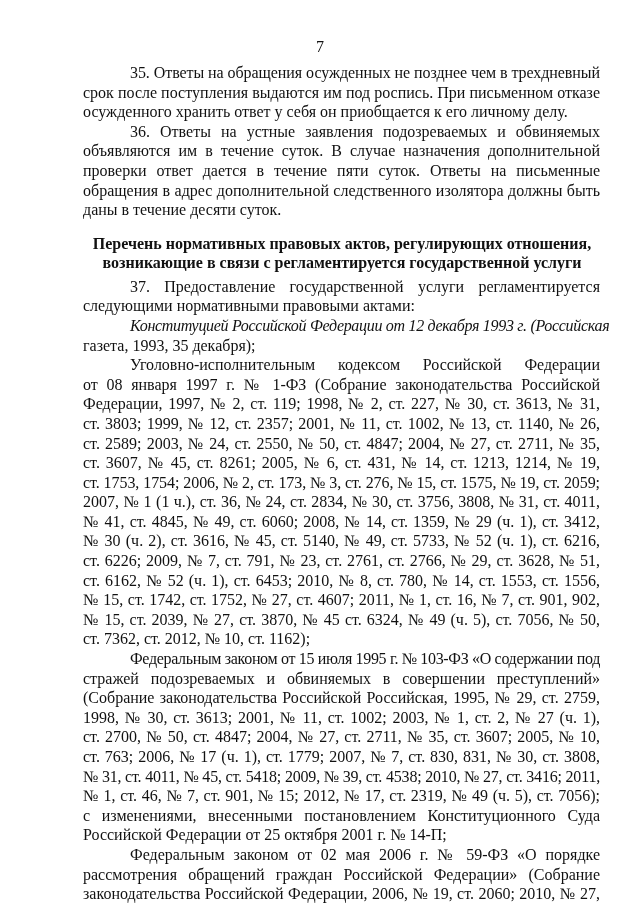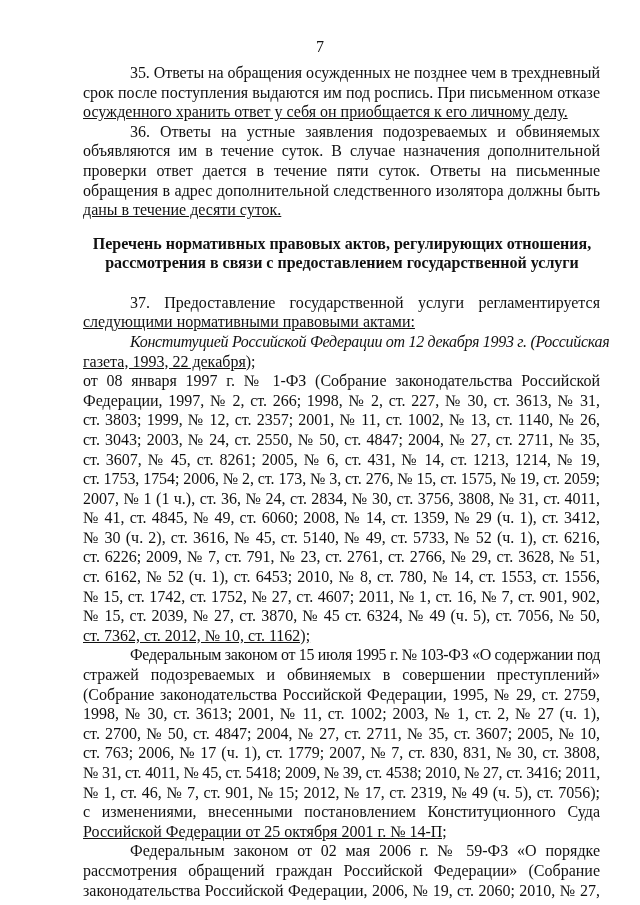--- a/index.html
+++ b/index.html
@@ -1,23 +1,23 @@
 <!DOCTYPE html>
 <html><head>
   <meta charset="utf-8">
   <style>
     html, body { margin: 0; padding: 0; background: #ffffff; }
     body { width: 640px; height: 905px; position: relative; overflow: hidden;
            font-family: "Liberation Serif", "DejaVu Serif", serif; color: #111; }
     .page-num { position: absolute; top: 38px; left: 0; width: 640px; text-align: center; font-size: 16px; }
     .content { position: absolute; left: 83px; top: 63px; width: 517px; font-size: 16px; line-height: 19.6px; }
     .line { display: block; text-align: justify; text-align-last: justify; white-space: nowrap; height: 19.6px; overflow: visible; }
-    .line.last { text-align-last: left; text-decoration: underline; }
+    .line.last { text-align-last: left; }
     .line.indent { padding-left: 47px; }
-    .heading { font-weight: bold; text-align: center; font-size: 16px; line-height: 19.5px; margin: 14px 0 20px -6px; width: 530px; }
+    .heading { font-weight: bold; text-align: center; font-size: 16px; line-height: 19.5px; margin: 14px 0 4px -6px; width: 530px; }
     .heading span { display: block; white-space: nowrap; }
   </style>
 </head>
 <body>
 
 <div class="page-num">7</div>
 
 <div class="content">
   <div>
     <span class="line indent" style="letter-spacing: -0.0669643px;">35. Ответы на обращения осужденных не позднее чем в трехдневный</span>
@@ -27,51 +27,52 @@
   <div>
     <span class="line indent">36. Ответы на устные заявления подозреваемых и обвиняемых</span>
     <span class="line">объявляются им в течение суток. В случае назначения дополнительной</span>
     <span class="line">проверки ответ дается в течение пяти суток. Ответы на письменные</span>
     <span class="line">обращения в адрес дополнительной следственного изолятора должны быть</span>
     <span class="line last">даны в течение десяти суток.</span>
   </div>
 
   <div class="heading">
     <span>Перечень нормативных правовых актов, регулирующих отношения,</span>
-    <span>рассмотрения в связи с предоставлением государственной услуги</span>
+    <span>возникающие в связи с регламентируется государственной услуги</span>
   </div>
 
   <div>
     <span class="line indent">37. Предоставление государственной услуги регламентируется</span>
     <span class="line last">следующими нормативными правовыми актами:</span>
   </div>
   <div>
     <span class="line indent" style="letter-spacing: -0.308069px; font-style: italic;">Конституцией Российской Федерации от 12 декабря 1993 г. (Российская</span>
-    <span class="line last">газета, 1993, 22 декабря);</span>
+    <span class="line last">газета, 1993, 35 декабря);</span>
   </div>
   <div>
+    <span class="line indent">Уголовно-исполнительным кодексом Российской Федерации</span>
     <span class="line">от 08 января 1997 г. № 1-ФЗ (Собрание законодательства Российской</span>
-    <span class="line">Федерации, 1997, № 2, ст. 266; 1998, № 2, ст. 227, № 30, ст. 3613, № 31,</span>
+    <span class="line">Федерации, 1997, № 2, ст. 119; 1998, № 2, ст. 227, № 30, ст. 3613, № 31,</span>
     <span class="line">ст. 3803; 1999, № 12, ст. 2357; 2001, № 11, ст. 1002, № 13, ст. 1140, № 26,</span>
-    <span class="line">ст. 3043; 2003, № 24, ст. 2550, № 50, ст. 4847; 2004, № 27, ст. 2711, № 35,</span>
+    <span class="line">ст. 2589; 2003, № 24, ст. 2550, № 50, ст. 4847; 2004, № 27, ст. 2711, № 35,</span>
     <span class="line">ст. 3607, № 45, ст. 8261; 2005, № 6, ст. 431, № 14, ст. 1213, 1214, № 19,</span>
     <span class="line" style="letter-spacing: -0.0667438px;">ст. 1753, 1754; 2006, № 2, ст. 173, № 3, ст. 276, № 15, ст. 1575, № 19, ст. 2059;</span>
     <span class="line">2007, № 1 (1 ч.), ст. 36, № 24, ст. 2834, № 30, ст. 3756, 3808, № 31, ст. 4011,</span>
     <span class="line">№ 41, ст. 4845, № 49, ст. 6060; 2008, № 14, ст. 1359, № 29 (ч. 1), ст. 3412,</span>
     <span class="line">№ 30 (ч. 2), ст. 3616, № 45, ст. 5140, № 49, ст. 5733, № 52 (ч. 1), ст. 6216,</span>
     <span class="line">ст. 6226; 2009, № 7, ст. 791, № 23, ст. 2761, ст. 2766, № 29, ст. 3628, № 51,</span>
     <span class="line">ст. 6162, № 52 (ч. 1), ст. 6453; 2010, № 8, ст. 780, № 14, ст. 1553, ст. 1556,</span>
     <span class="line">№ 15, ст. 1742, ст. 1752, № 27, ст. 4607; 2011, № 1, ст. 16, № 7, ст. 901, 902,</span>
     <span class="line">№ 15, ст. 2039, № 27, ст. 3870, № 45 ст. 6324, № 49 (ч. 5), ст. 7056, № 50,</span>
     <span class="line last">ст. 7362, ст. 2012, № 10, ст. 1162);</span>
   </div>
   <div>
     <span class="line indent" style="letter-spacing: -0.327404px; font-family: Liberation Serif, serif;">Федеральным законом от 15 июля 1995 г. № 103-ФЗ «О содержании под</span>
     <span class="line">стражей подозреваемых и обвиняемых в совершении преступлений»</span>
-    <span class="line">(Собрание законодательства Российской Федерации, 1995, № 29, ст. 2759,</span>
+    <span class="line">(Собрание законодательства Российской Российская, 1995, № 29, ст. 2759,</span>
     <span class="line">1998, № 30, ст. 3613; 2001, № 11, ст. 1002; 2003, № 1, ст. 2, № 27 (ч. 1),</span>
     <span class="line">ст. 2700, № 50, ст. 4847; 2004, № 27, ст. 2711, № 35, ст. 3607; 2005, № 10,</span>
     <span class="line">ст. 763; 2006, № 17 (ч. 1), ст. 1779; 2007, № 7, ст. 830, 831, № 30, ст. 3808,</span>
     <span class="line" style="letter-spacing: -0.19483px;">№ 31, ст. 4011, № 45, ст. 5418; 2009, № 39, ст. 4538; 2010, № 27, ст. 3416; 2011,</span>
     <span class="line">№ 1, ст. 46, № 7, ст. 901, № 15; 2012, № 17, ст. 2319, № 49 (ч. 5), ст. 7056);</span>
     <span class="line">с изменениями, внесенными постановлением Конституционного Суда</span>
     <span class="line last">Российской Федерации от 25 октября 2001 г. № 14-П;</span>
   </div>
   <div>
     <span class="line indent">Федеральным законом от 02 мая 2006 г. № 59-ФЗ «О порядке</span>

